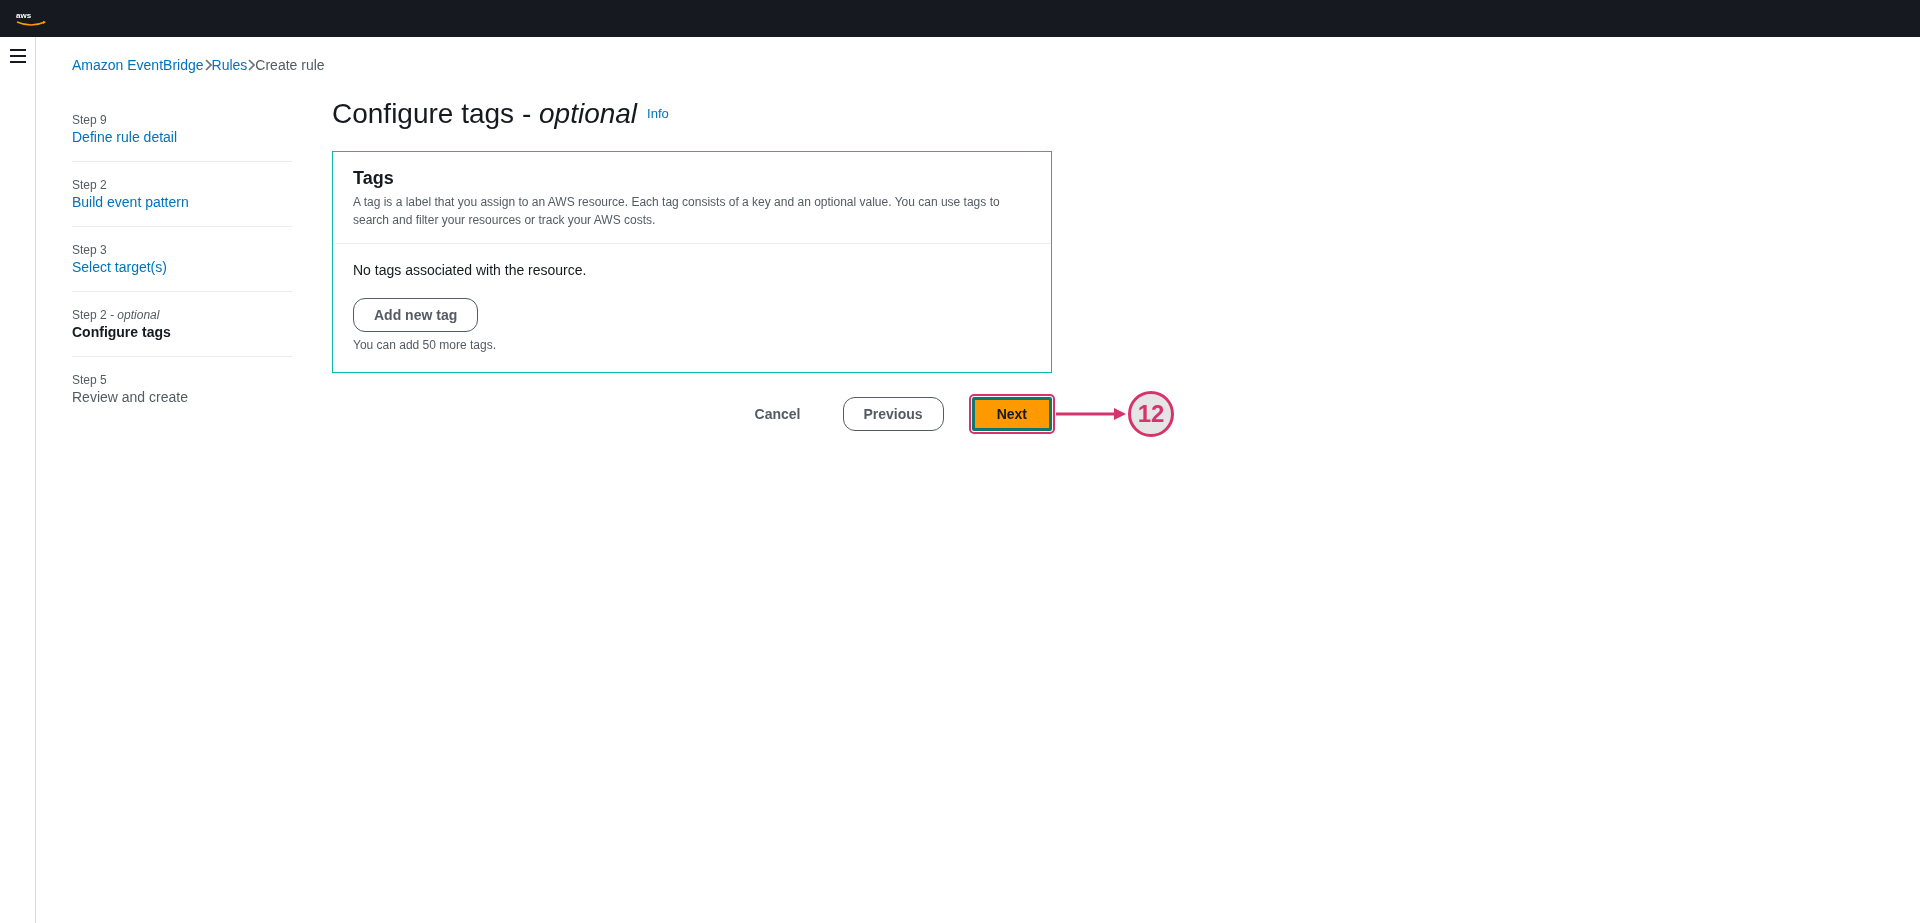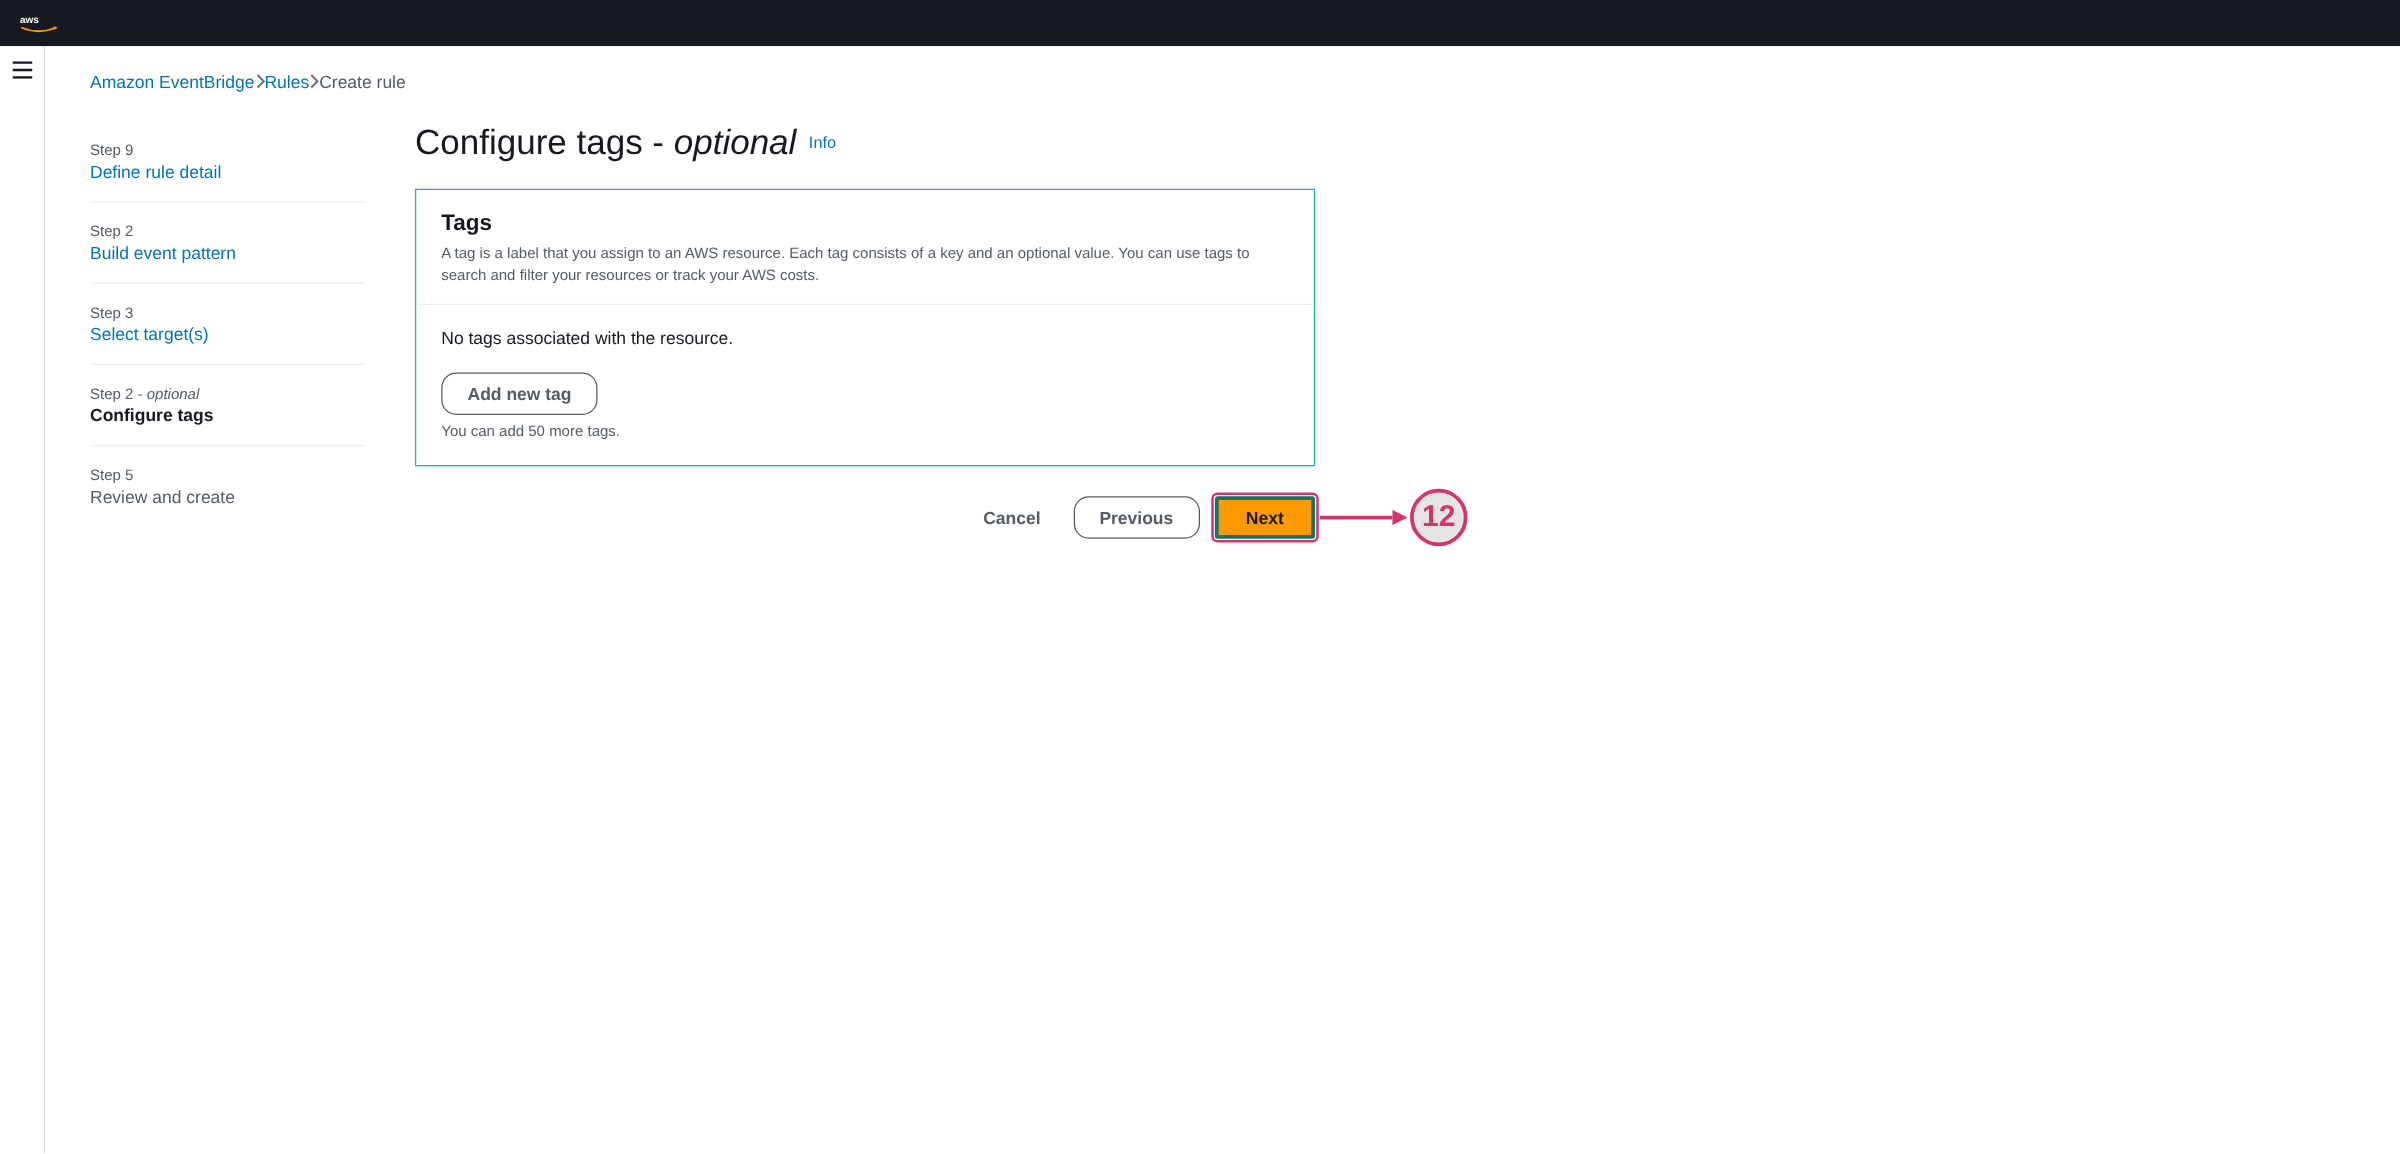--- a/index.html
+++ b/index.html
@@ -173,21 +173,21 @@
     margin-top: 6px;
     font-size: 12px;
     color: #545b64;
   }
 
   
   .footer-row {
     display: flex;
     justify-content: flex-end;
     align-items: center;
-    gap: 12px;
+    gap: 28px;
     margin-top: 24px;
     position: relative;
   }
   .btn-link {
     background: none;
     border: none;
     color: #545b64;
     font-weight: 700;
     font-size: 14px;
     cursor: pointer;

